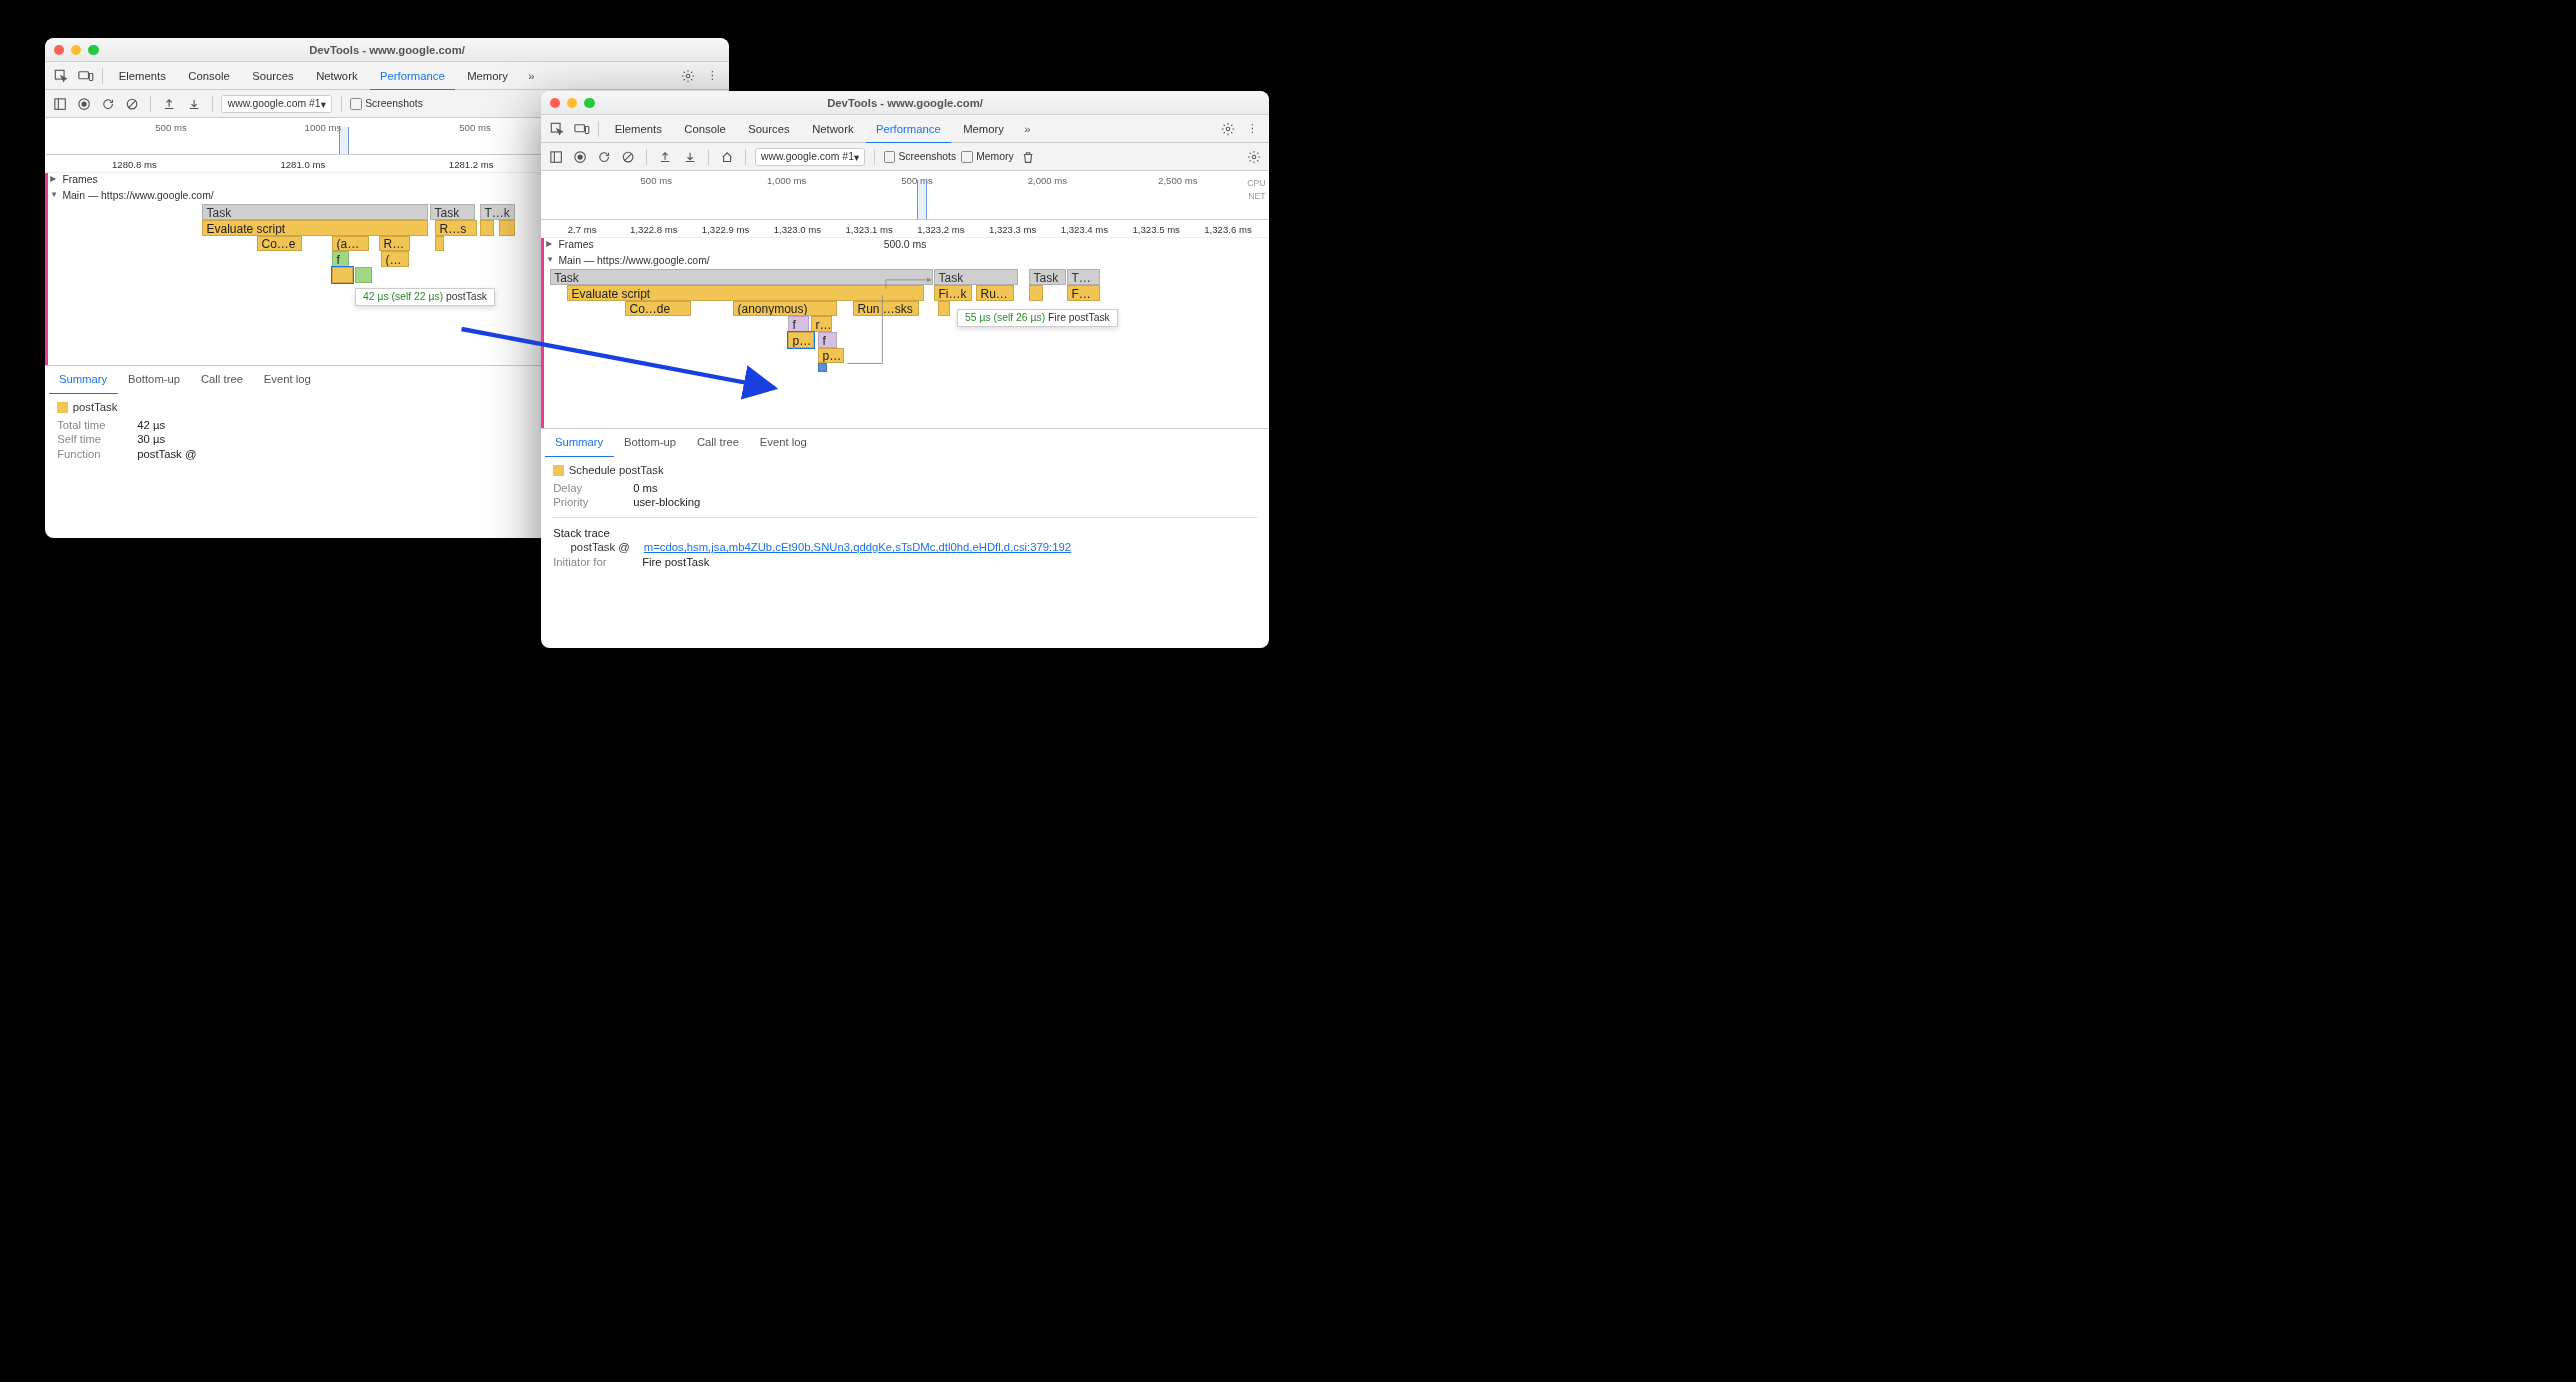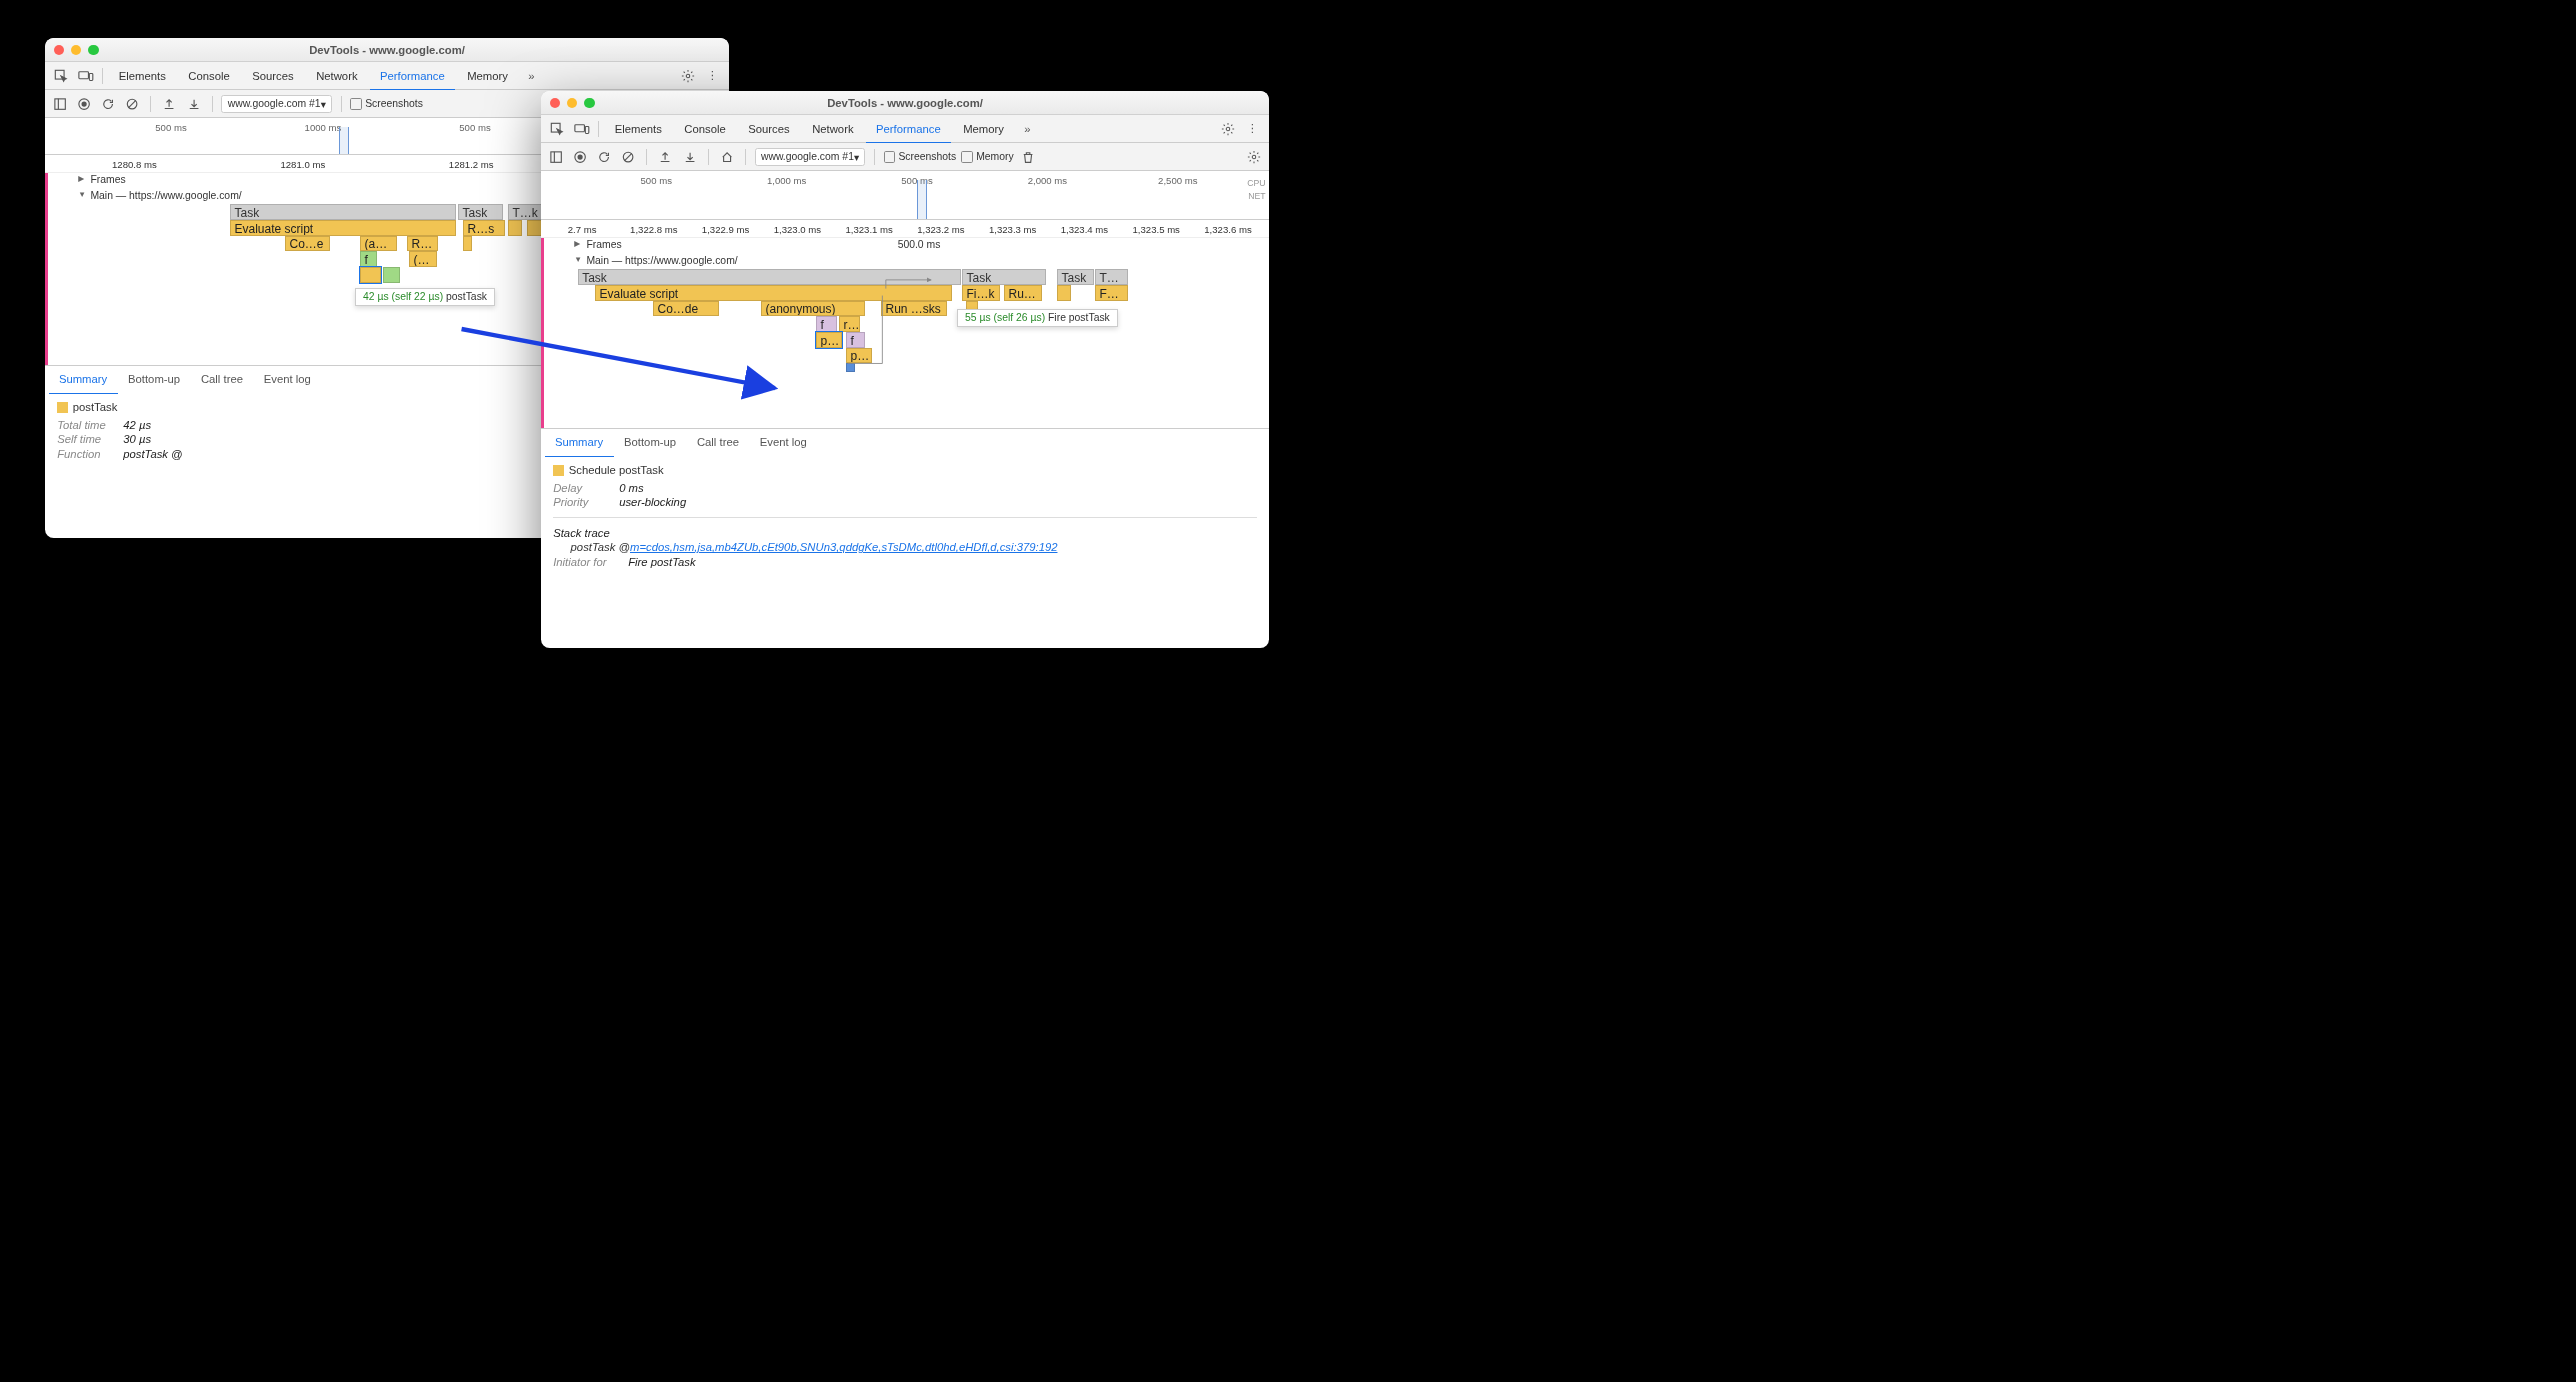--- a/index.html
+++ b/index.html
@@ -74,40 +74,40 @@
   .overview { height: 37px; background: #fff; border-bottom: 0.9px solid #ccc; position: relative; padding-left: 24px; }
   .overview .ticks { display: flex; justify-content: space-between; padding: 3.5px 26px 0 26px; font-size: 9.6px; color: #666; }
   .overview .ticks span { flex: 1; text-align: center; }
   .ovhandle { position: absolute; top: 8.7px; bottom: 0; width: 10.4px; border-left: 1.7px solid #6a97d8; border-right: 1.7px solid #6a97d8; background: rgba(106,151,216,0.15); }
   .side-labels { position: absolute; right: 3.5px; top: 6px; font-size: 8.7px; color: #999; text-align: right; line-height: 12.2px; }
 
   .zoomedticks { height: 17.4px; background: #fff; display: flex; justify-content: space-around; align-items: flex-end; font-size: 9.6px; padding: 0 5.2px 1.7px; border-bottom: 0.9px solid #eee; white-space: nowrap; overflow: hidden; }
   .zoomedticks span { flex: 1; text-align: center; }
 
   .tracks { position: relative; background: #fff; overflow: hidden; }
-  .trackrow { position: relative; height: 15.7px; font-size: 10.4px; margin-left: 28px; }
+  .trackrow { position: relative; height: 15.7px; font-size: 10.4px; }
   .grouphdr { padding: 1.7px 7px 1.7px 17.4px; font-size: 10.4px; color: #333; }
   .grouphdr.top::before { content: '▶'; position: absolute; left: 5.2px; font-size: 7.8px; color: #666; }
   .grouphdr.exp::before { content: '▼'; position: absolute; left: 5.2px; font-size: 7.8px; color: #666; }
   .bar { position: absolute; height: 15.7px; font-size: 12px; padding: 0.9px 3.5px; overflow: hidden; white-space: nowrap; text-overflow: ellipsis; border: 0.9px solid rgba(0,0,0,0.15); }
   .gray { background: #cfcfcf; color: #333; }
   .yellow { background: #f1c453; color: #222; }
   .purple { background: #d8c1e0; color: #222; }
   .green { background: #a0d985; color: #222; }
   .sel { outline: 1.7px solid #1a73e8; outline-offset: -0.9px; }
 
   .tooltip { position: absolute; background: #fff; border: 0.9px solid #ccc; border-radius: 0; padding: 2.6px 7px; font-size: 10.4px; box-shadow: 0 1.7px 5.2px rgba(0,0,0,0.15); z-index: 20; white-space: nowrap; }
   .tooltip .t { color: #2a8b2a; font-weight: 500; }
 
   .dtabs { height: 28px; border-top: 0.9px solid #ccc; display: flex; align-items: center; padding: 0 3.5px; background: #fff; }
   .dtab { padding: 0 10.4px; height: 28px; display: flex; align-items: center; font-size: 11.3px; color: #555; cursor: pointer; }
   .dtab.active { color: #1a73e8; border-bottom: 1.7px solid #1a73e8; margin-bottom: -0.9px; font-weight: 400; }
 
   .details { padding: 8.7px 12.2px; font-size: 11.3px; background: #fff; overflow-y: auto; }
-  .details .row { display: flex; gap: 0; margin: 2.6px 0; align-items: center; font-style: italic; }
+  .details .row { display: flex; gap: 14px; margin: 2.6px 0; align-items: center; }
   .details .lab { color: #888; width: 66px; }
   .details .val { color: #222; }
   .details .name { font-weight: 500; display: flex; align-items: center; gap: 5.2px; margin-bottom: 5.2px; }
   .details .swatch { width: 10.4px; height: 10.4px; background: #f1c453; display: inline-block; }
   .details .link { color: #1a73e8; text-decoration: underline; cursor: pointer; word-break: break-all; }
   .divider { border-top: 0.9px solid #ddd; margin: 8.7px 0; }
 
   .arrow { position: absolute; z-index: 50; pointer-events: none; }
   .leftrail { position: absolute; left: 0; top: 0; bottom: 0; width: 2.6px; background: #e83e8c; }
 </style>

